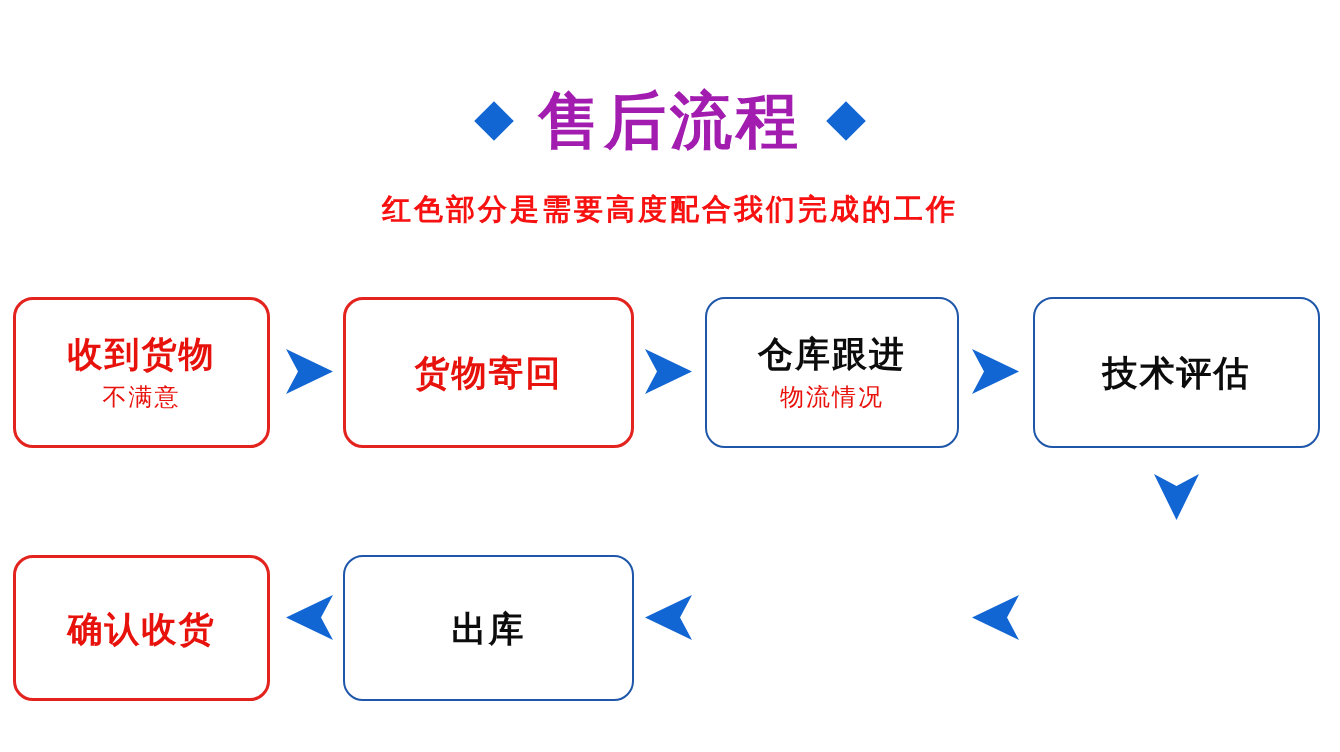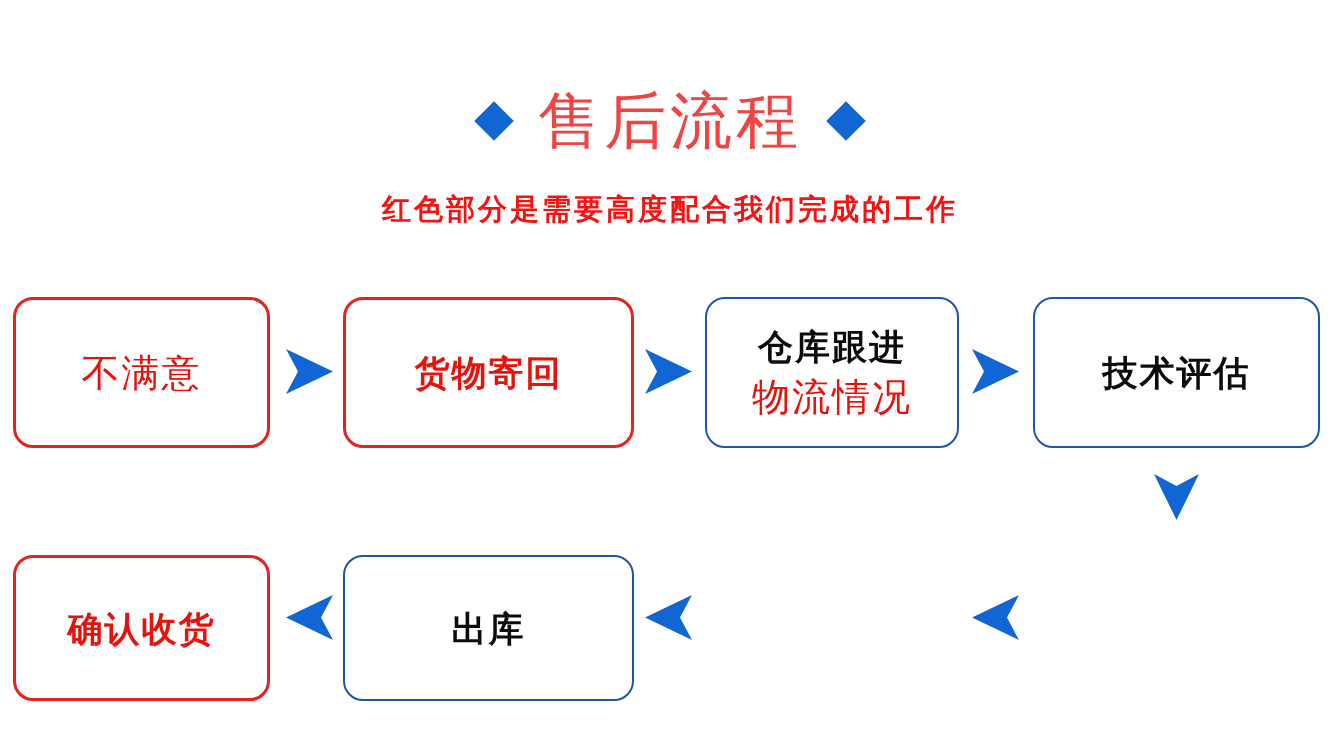--- a/index.html
+++ b/index.html
@@ -31,22 +31,22 @@
   .diamond {
     width: 28px;
     height: 28px;
     background: #1266d3;
     transform: rotate(45deg);
     flex: 0 0 auto;
   }
   .title-text {
     margin: 0;
     font-size: 62px;
-    font-weight: 400;
-    color: #ef4444;
+    font-weight: 700;
+    color: #a21caf;
     letter-spacing: 4px;
     line-height: 1;
   }
   .subtitle {
     position: absolute;
     top: 192px;
     left: 0;
     width: 100%;
     text-align: center;
     font-size: 29px;
@@ -72,21 +72,21 @@
   .box.red-border  { border: 3px solid #e3231e; }
   .box.blue-border { border: 2.5px solid #1e56a9; }
 
   .box-title {
     font-size: 35px;
     font-weight: 700;
     line-height: 1;
     letter-spacing: 2px;
   }
   .box-sub {
-    font-size: 38px;
+    font-size: 24px;
     font-weight: 400;
     line-height: 1;
     letter-spacing: 2px;
   }
   .box-sub:empty { display: none; }
   .t-red   { color: #e8120c; }
   .t-black { color: #0c0c0c; }
 
   
   .r1 { top: 297px; height: 151px; }
@@ -112,20 +112,21 @@
 
   <div class="title-row">
     <span class="diamond"></span>
     <h1 class="title-text">售后流程</h1>
     <span class="diamond"></span>
   </div>
 
   <div class="subtitle">红色部分是需要高度配合我们完成的工作</div>
 
   <div class="box red-border r1 c1">
+    <div class="box-title t-red">收到货物</div>
     <div class="box-sub t-red">不满意</div>
   </div>
 
   <div class="arrow" style="left:286px; top:349px;">
     <svg viewBox="0 0 47 45" aria-hidden="true">
         <polygon points="0,0 47,22.5 0,45 12,22.5"></polygon>
       </svg>
   </div>
 
   <div class="box red-border r1 c2">

